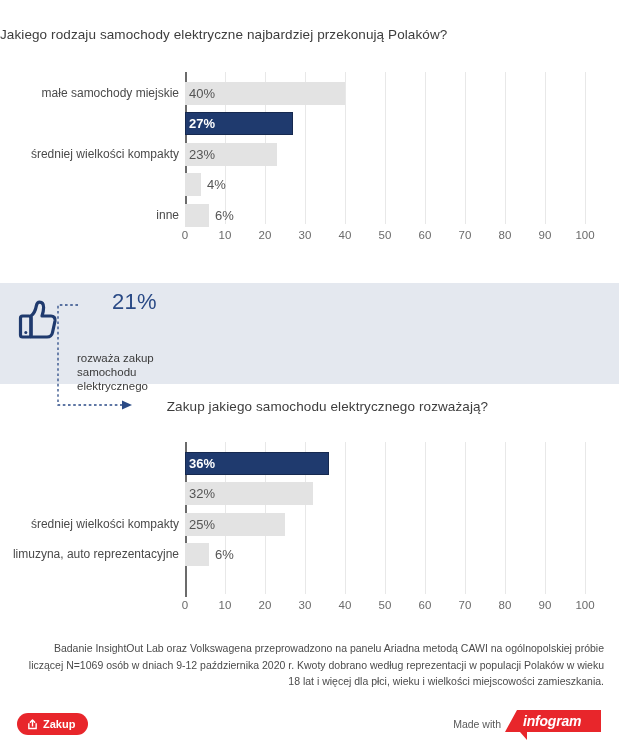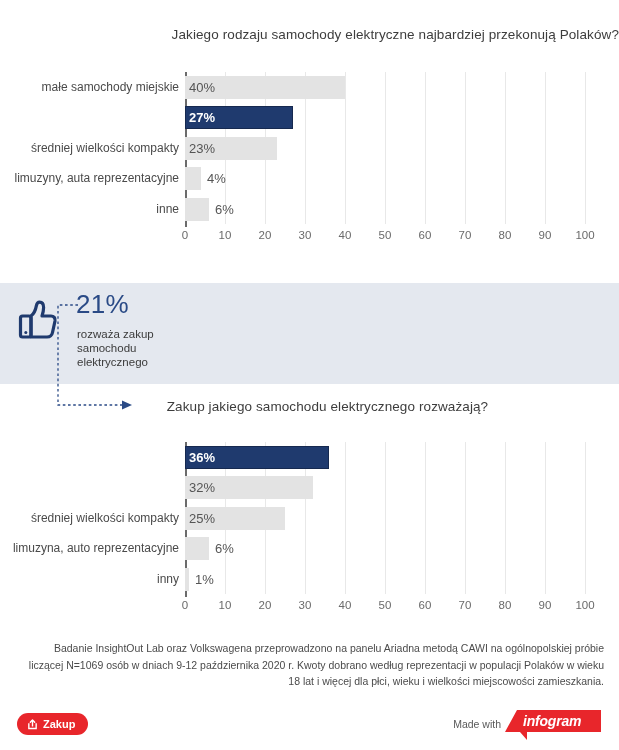--- a/index.html
+++ b/index.html
@@ -13,21 +13,21 @@
     position: relative;
     font-family: "Liberation Sans", sans-serif;
     color: #3c3c3c;
     overflow: hidden;
   }
 
   
   .chart-title {
     position: absolute;
     width: 100%;
-    text-align: right;
+    text-align: left;
     font-size: 13.5px;
     color: #3d3d3d;
     letter-spacing: .1px;
   }
   #title-1 { top: 27px; }
   #title-2 { top: 399px; left: 18px; width: 100%; text-align: center; }
 
   
   .chart {
     position: absolute;
@@ -51,21 +51,21 @@
   }
   .axis-line {
     position: absolute;
     left: 185px; top: 0;
     width: 2px; height: 155px;
     background: #6b6b6b;
   }
 
   .rows {
     position: absolute;
-    left: 0; top: 0; right: 0;
+    left: 0; top: 6px; right: 0;
     height: 152px;
   }
   .row {
     position: relative;
     height: 30.4px;
   }
   .bar {
     position: absolute;
     left: 185px;
     top: 4px;
@@ -138,30 +138,32 @@
   #stat-2 { left: 219px; width: 396px; }
 
   .stat-icon {
     position: absolute;
     left: 0; top: 14px;
     width: 50px; height: 46px;
   }
   .stat-num {
     position: absolute;
     top: 6px;
-    font-size: 26px;
+    font-size: 22px;
     color: #2a4a86;
     font-weight: normal;
     letter-spacing: .3px;
+    margin-left: 36px;
   }
   .stat-text {
     position: absolute;
     font-size: 11.5px;
     line-height: 14px;
     color: #3b3b3b;
+    margin-top: 24px;
   }
   #stat-1 .stat-num  { left: 62px; }
   #stat-1 .stat-text { left: 63px; top: 44px; width: 130px; }
   #stat-2 .stat-num  { left: 76px; }
   #stat-2 .stat-text { left: 77px; top: 44px; width: 330px; }
 
   
   #connector {
     position: absolute;
     left: 46px; top: 300px;
@@ -247,21 +249,20 @@
       <div class="row">
         <div class="bar is-highlight" style="width: 108px;"></div>
         <div class="bar-value inside">27%</div>
       </div>
       <div class="row">
         <div class="cat-label">średniej wielkości kompakty</div>
         <div class="bar" style="width: 92px;"></div>
         <div class="bar-value inside-dark">23%</div>
       </div>
       <div class="row">
-        <div class="cat-label">limuzyny, auta reprezentacyjne</div>
         <div class="bar" style="width: 16px;"></div>
         <div class="bar-value outside" style="left: 207px;">4%</div>
       </div>
       <div class="row">
         <div class="cat-label">inne</div>
         <div class="bar" style="width: 24px;"></div>
         <div class="bar-value outside" style="left: 215px;">6%</div>
       </div>
     </div>
   <div class="axis-ticks" id="ticks-1">
@@ -332,25 +333,20 @@
       <div class="row">
         <div class="cat-label">średniej wielkości kompakty</div>
         <div class="bar" style="width: 100px;"></div>
         <div class="bar-value inside-dark">25%</div>
       </div>
       <div class="row">
         <div class="cat-label">limuzyna, auto reprezentacyjne</div>
         <div class="bar" style="width: 24px;"></div>
         <div class="bar-value outside" style="left: 215px;">6%</div>
       </div>
-      <div class="row">
-        <div class="cat-label">inny</div>
-        <div class="bar" style="width: 4px;"></div>
-        <div class="bar-value outside" style="left: 195px;">1%</div>
-      </div>
     </div>
   <div class="axis-ticks" id="ticks-2">
       <span class="tick" style="left: 185px;">0</span>
       <span class="tick" style="left: 225px;">10</span>
       <span class="tick" style="left: 265px;">20</span>
       <span class="tick" style="left: 305px;">30</span>
       <span class="tick" style="left: 345px;">40</span>
       <span class="tick" style="left: 385px;">50</span>
       <span class="tick" style="left: 425px;">60</span>
       <span class="tick" style="left: 465px;">70</span>

